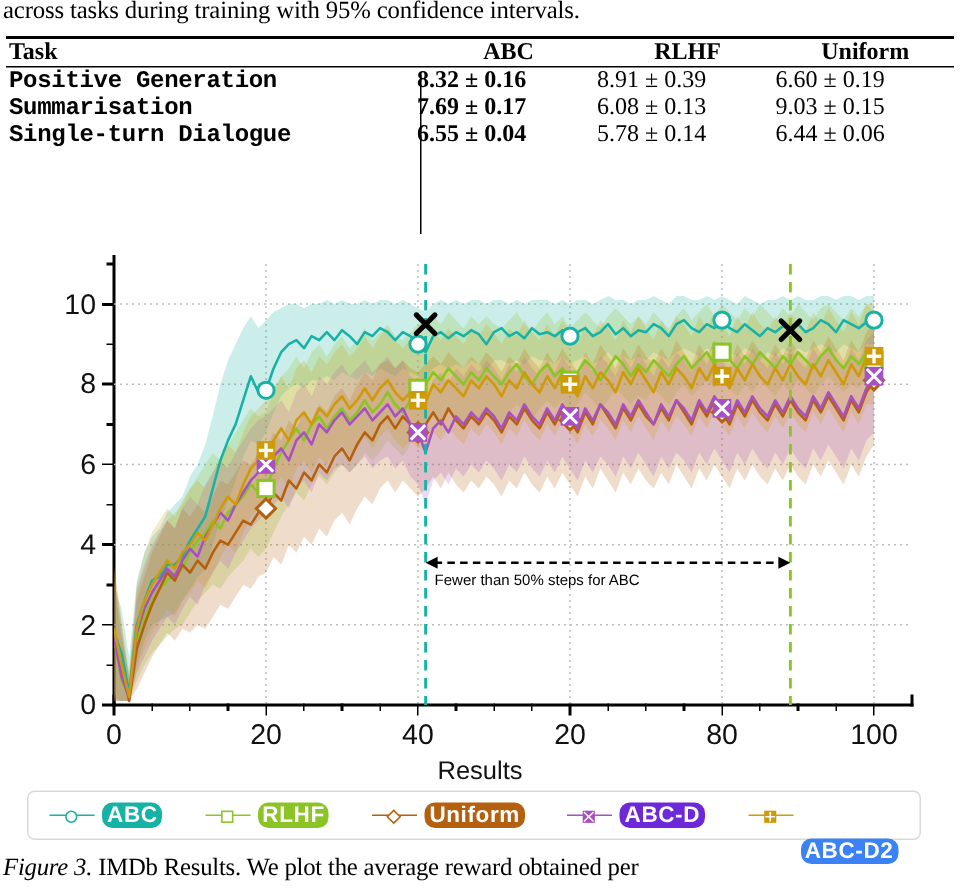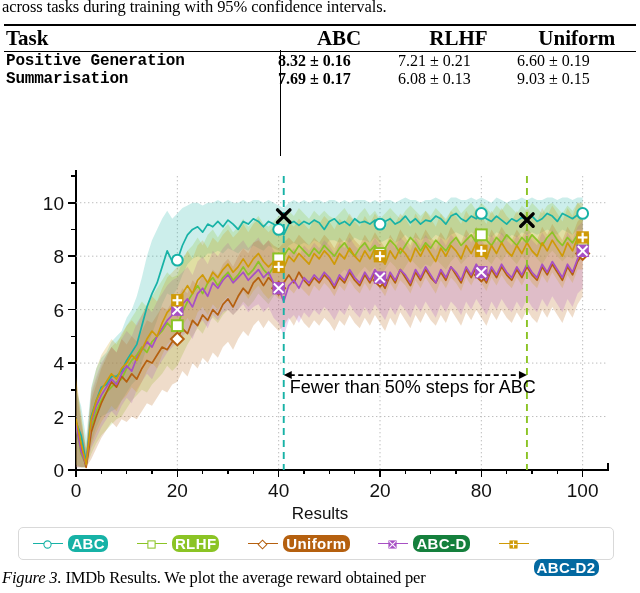--- a/index.html
+++ b/index.html
@@ -17,21 +17,21 @@
     white-space:nowrap;letter-spacing:-0.1px;
   }
 
   
   .tablewrap{position:absolute;left:4px;top:24px;width:632px;}
   table.res{border-collapse:collapse;width:632px;}
   table.res th,table.res td{padding:0;}
   .rule-top{height:2px;background:#000;width:632px;}
   .rule-mid{height:1.4px;background:#000;width:632px;}
   .hdrrow th{
-    font-family:"Liberation Serif",serif;font-weight:bold;font-size:21px;
+    font-family:"Liberation Serif",serif;font-weight:bold;font-size:16px;
     padding:4px 0 6px 0;
     margin-left:18px;
   }
   .hdr-task{text-align:left;padding-left:2px!important;width:272px;}
   .hdr-num{text-align:center;width:118px;}
   .hdr-abc{width:120px;}
   .sep{position:absolute;left:276px;top:26px;width:1.4px;height:106px;background:#000;}
   .bodyrow td{
     font-size:16px;padding:2.5px 0;
   }
@@ -61,21 +61,21 @@
     font-family:"Liberation Sans",sans-serif;font-size:17px;color:#111;
   }
   .axis-title-y{
     position:absolute;left:-35px;top:148px;
     transform:rotate(-90deg);transform-origin:center center;
     font-family:"Liberation Sans",sans-serif;font-size:17px;color:#111;
     white-space:nowrap;
   }
 
   .annot{
-    position:absolute;font-family:"Liberation Sans",sans-serif;font-size:18px;
+    position:absolute;font-family:"Liberation Sans",sans-serif;font-size:10px;
     color:#000;line-height:15px;white-space:nowrap;
   }
 
   
   .legend{
     position:absolute;left:18px;top:367px;width:596px;height:33px;
     border:1px solid #d9d9d9;border-radius:5px;background:#fff;
     display:flex;align-items:center;justify-content:space-around;
     box-sizing:border-box;
   }
@@ -116,28 +116,34 @@
           <th class="hdr-num">Uniform</th>
         </tr>
       </thead>
     </table>
     <div class="rule-mid"></div>
     <table class="res">
       <tbody>
         <tr class="bodyrow">
           <td class="cell-task hdr-task">Positive Generation</td>
           <td class="cell-num best hdr-abc">8.32 ± 0.16</td>
-          <td class="cell-num">7.21 ± 0.21</td>
+          <td class="cell-num">8.91 ± 0.39</td>
           <td class="cell-num">6.60 ± 0.19</td>
         </tr>
         <tr class="bodyrow">
           <td class="cell-task hdr-task">Summarisation</td>
           <td class="cell-num best hdr-abc">7.69 ± 0.17</td>
           <td class="cell-num">6.08 ± 0.13</td>
           <td class="cell-num">9.03 ± 0.15</td>
+        </tr>
+        <tr class="bodyrow">
+          <td class="cell-task hdr-task">Single-turn Dialogue</td>
+          <td class="cell-num best hdr-abc">6.55 ± 0.04</td>
+          <td class="cell-num">5.78 ± 0.14</td>
+          <td class="cell-num">6.44 ± 0.06</td>
         </tr>
       </tbody>
     </table>
     <div class="sep"></div>
   </div>
 
   <div class="fig">
 
     <div class="spine-l"></div>
     <div class="spine-b"></div>
@@ -364,34 +370,34 @@
           <div class="legline">
             <div class="bar" style="background: rgb(167, 80, 196);"></div>
             <svg class="mk" viewBox="0 0 14 14">
               <g transform="translate(7,7) scale(0.72) translate(-7,-7)">
                 <rect x="1.5999999999999996" y="1.5999999999999996" width="10.8" height="10.8" fill="#a750c4" stroke="#a750c4" stroke-width="1.3"></rect>
                 <line x1="2.1999999999999997" y1="2.1999999999999997" x2="11.8" y2="11.8" stroke="#fff" stroke-width="1.56"></line>
                 <line x1="11.8" y1="2.1999999999999997" x2="2.1999999999999997" y2="11.8" stroke="#fff" stroke-width="1.56"></line>
               </g>
             </svg>
           </div>
-          <span class="legtext" style="background: #15803d;">ABC-D</span>
+          <span class="legtext" style="background: #6d28d9;">ABC-D</span>
         </div>
         <div class="legitem">
           <div class="legline">
             <div class="bar" style="background: rgb(207, 154, 7);"></div>
             <svg class="mk" viewBox="0 0 14 14">
               <g transform="translate(7,7) scale(0.72) translate(-7,-7)">
                 <rect x="1.5999999999999996" y="1.5999999999999996" width="10.8" height="10.8" fill="#cf9a07" stroke="#cf9a07" stroke-width="1.3"></rect>
                 <line x1="7" y1="2.1999999999999997" x2="7" y2="11.8" stroke="#fff" stroke-width="1.7160000000000002"></line>
                 <line x1="2.1999999999999997" y1="7" x2="11.8" y2="7" stroke="#fff" stroke-width="1.7160000000000002"></line>
               </g>
             </svg>
           </div>
-          <span class="legtext" style="background: #0369a1; margin-top: 48px;">ABC-D2</span>
+          <span class="legtext" style="background: #3b82f6; margin-top: 48px;">ABC-D2</span>
         </div>
       </div>
   </div>
 
   <div class="caption">
     <span class="cap-it">Figure 3.</span>
     <span class="cap-b">IMDb Results.</span>
     <span>We plot the average reward obtained per</span>
   </div>
 

